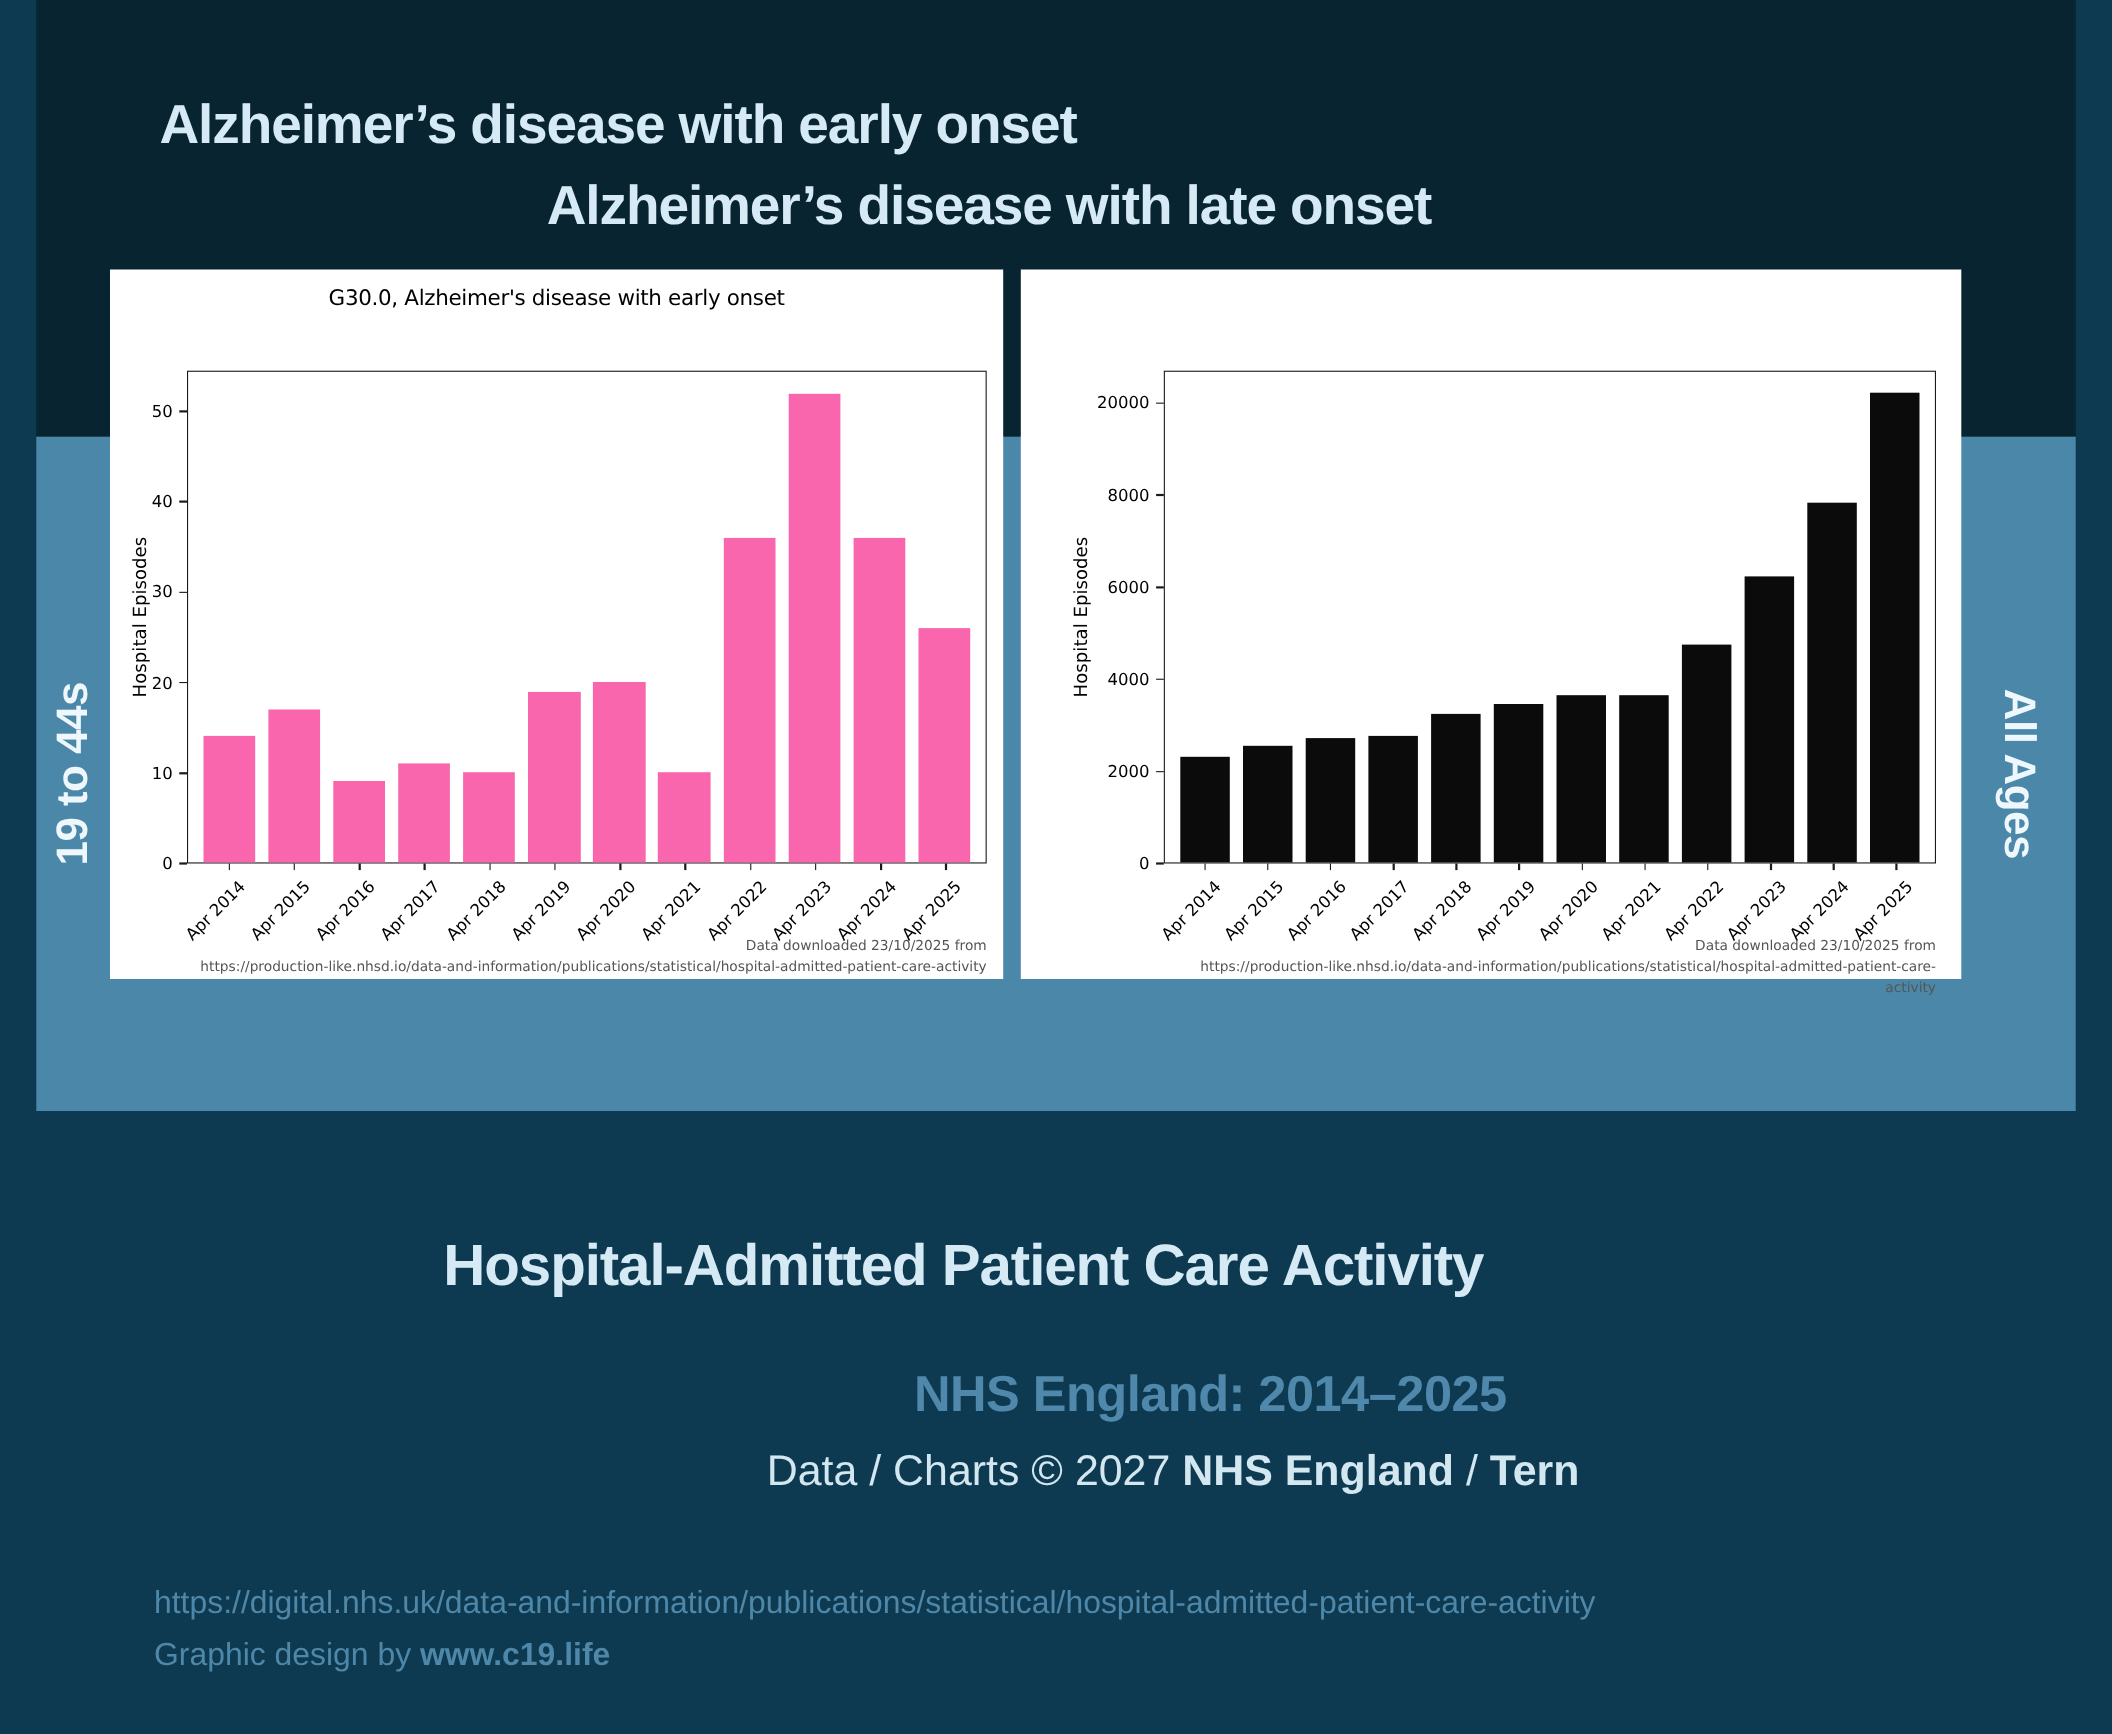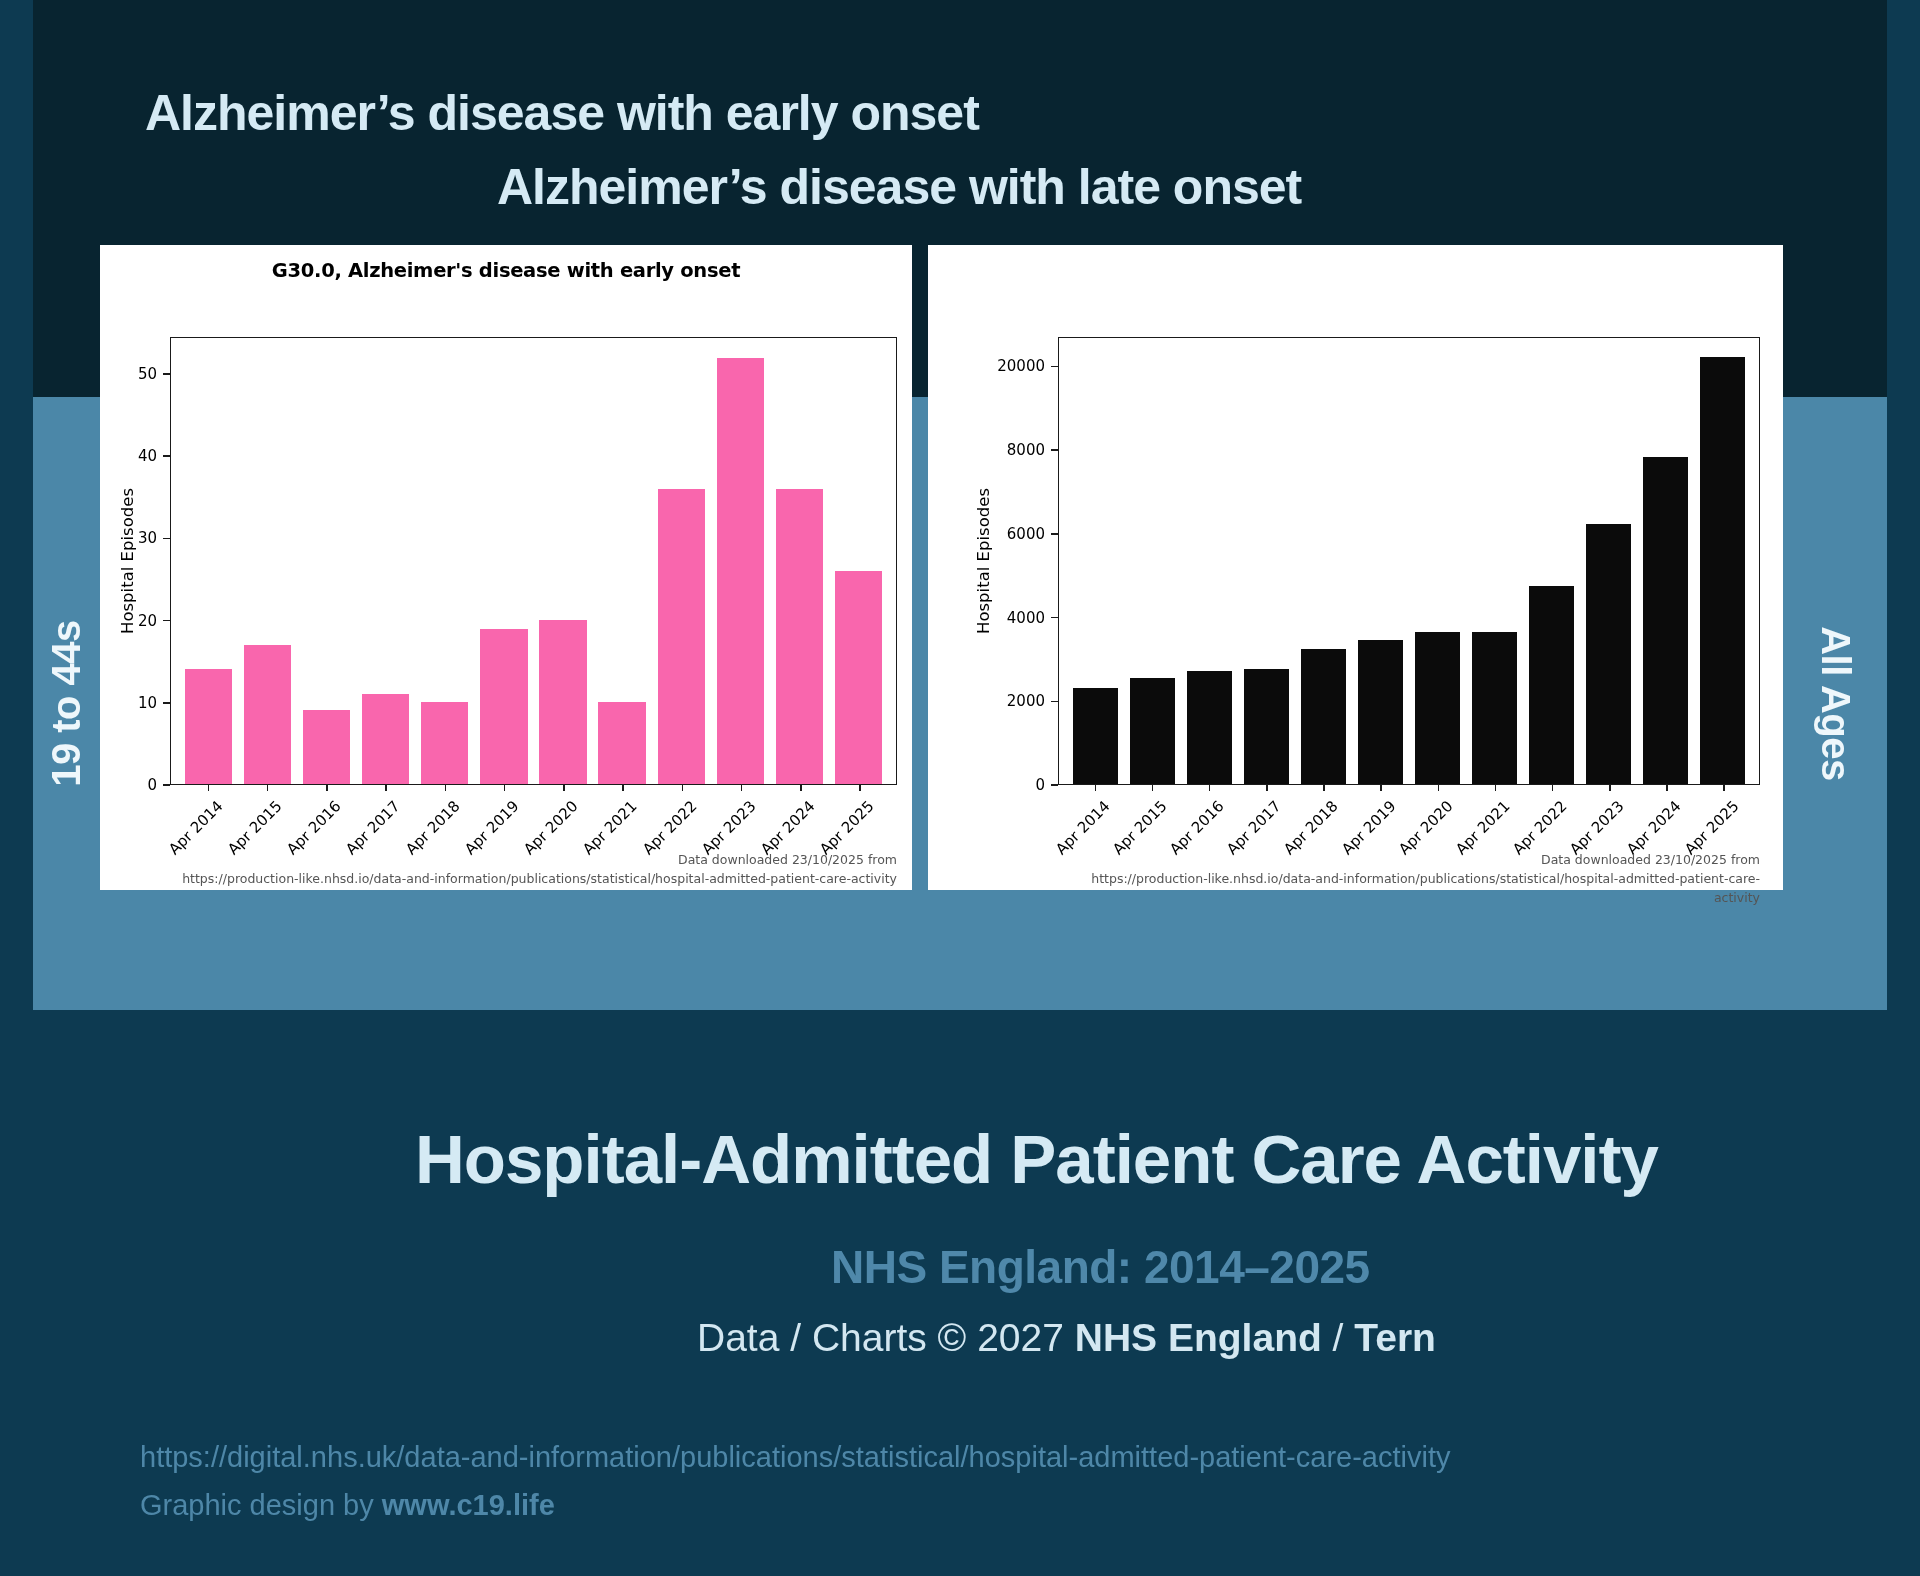--- a/index.html
+++ b/index.html
@@ -22,21 +22,21 @@
   #band-left{left:33px;width:67px;}
   #band-left span{transform:rotate(-90deg);}
   #band-right{left:1783px;width:104px;}
   #band-right span{transform:rotate(90deg);}
   
   .panel{position:absolute;top:245px;height:645px;background:var(--panel-bg,#ffffff);
     font-family:"DejaVu Sans",sans-serif;}
   #panel0{left:100px;width:812px;}
   #panel1{left:928px;width:855px;}
   .chart-title{position:absolute;top:12px;left:0;right:0;text-align:center;
-    font-weight:700;font-size:19.5px;line-height:1.42;color:#000;letter-spacing:-0.3px;}
+    font-weight:400;font-size:19.5px;line-height:1.42;color:#000;letter-spacing:-0.3px;}
   .plotbox{position:absolute;top:92px;height:448px;border:1.5px solid #1a1a1a;box-sizing:border-box;}
   #panel0 .plotbox{left:70px;width:727px;}
   #panel1 .plotbox{left:130px;width:702px;}
   .bars{position:absolute;left:0;right:0;top:0;bottom:0;display:flex;align-items:flex-end;padding:0 8px;}
   .bar-slot{flex:1;height:100%;display:flex;align-items:flex-end;justify-content:center;}
   .bar{width:80%;}
   .yticks{position:absolute;top:92px;height:448px;left:0;}
   #panel0 .yticks{width:70px;}
   #panel1 .yticks{width:130px;}
   .ytick{position:absolute;right:0;width:100%;height:0;}
@@ -52,22 +52,22 @@
     transform-origin:100% 0;transform:rotate(-45deg);font-size:15px;color:#000;}
   .ylabel{position:absolute;top:316px;transform:translate(-50%,-50%) rotate(-90deg);
     font-size:16.5px;color:#000;white-space:nowrap;}
   #panel0 .ylabel{left:27px;}
   #panel1 .ylabel{left:55px;}
   .note{position:absolute;top:606px;text-align:right;font-size:12.5px;line-height:1.5;color:#555;}
   #panel0 .note{left:70px;width:727px;}
   #panel1 .note{left:130px;width:702px;}
   
   .foot-line{position:absolute;white-space:nowrap;}
-  #foot-heading{left:403px;top:1120px;font-size:69px;font-weight:700;letter-spacing:-1px;
-    color:var(--heading,#d5eaf4);margin-left:12px;}
+  #foot-heading{left:403px;top:1120px;font-size:53px;font-weight:700;letter-spacing:-1px;
+    color:var(--heading,#d5eaf4);}
   #foot-sub{left:790px;top:1240px;font-size:46px;font-weight:700;letter-spacing:-0.5px;
     color:var(--subheading,#4f88aa);margin-left:41px;}
   #foot-credit{left:697px;top:1316px;font-size:39px;color:var(--credit,#d3e7f1);}
   #foot-credit b{font-weight:700;}
   #foot-url{left:140px;top:1441px;font-size:29px;color:var(--link,#4e87a8);}
   #foot-design{left:140px;top:1489px;font-size:29px;color:var(--link,#4e87a8);text-align:center;}
   #foot-design b{font-weight:700;}
 </style>
 </head>
 <body>

